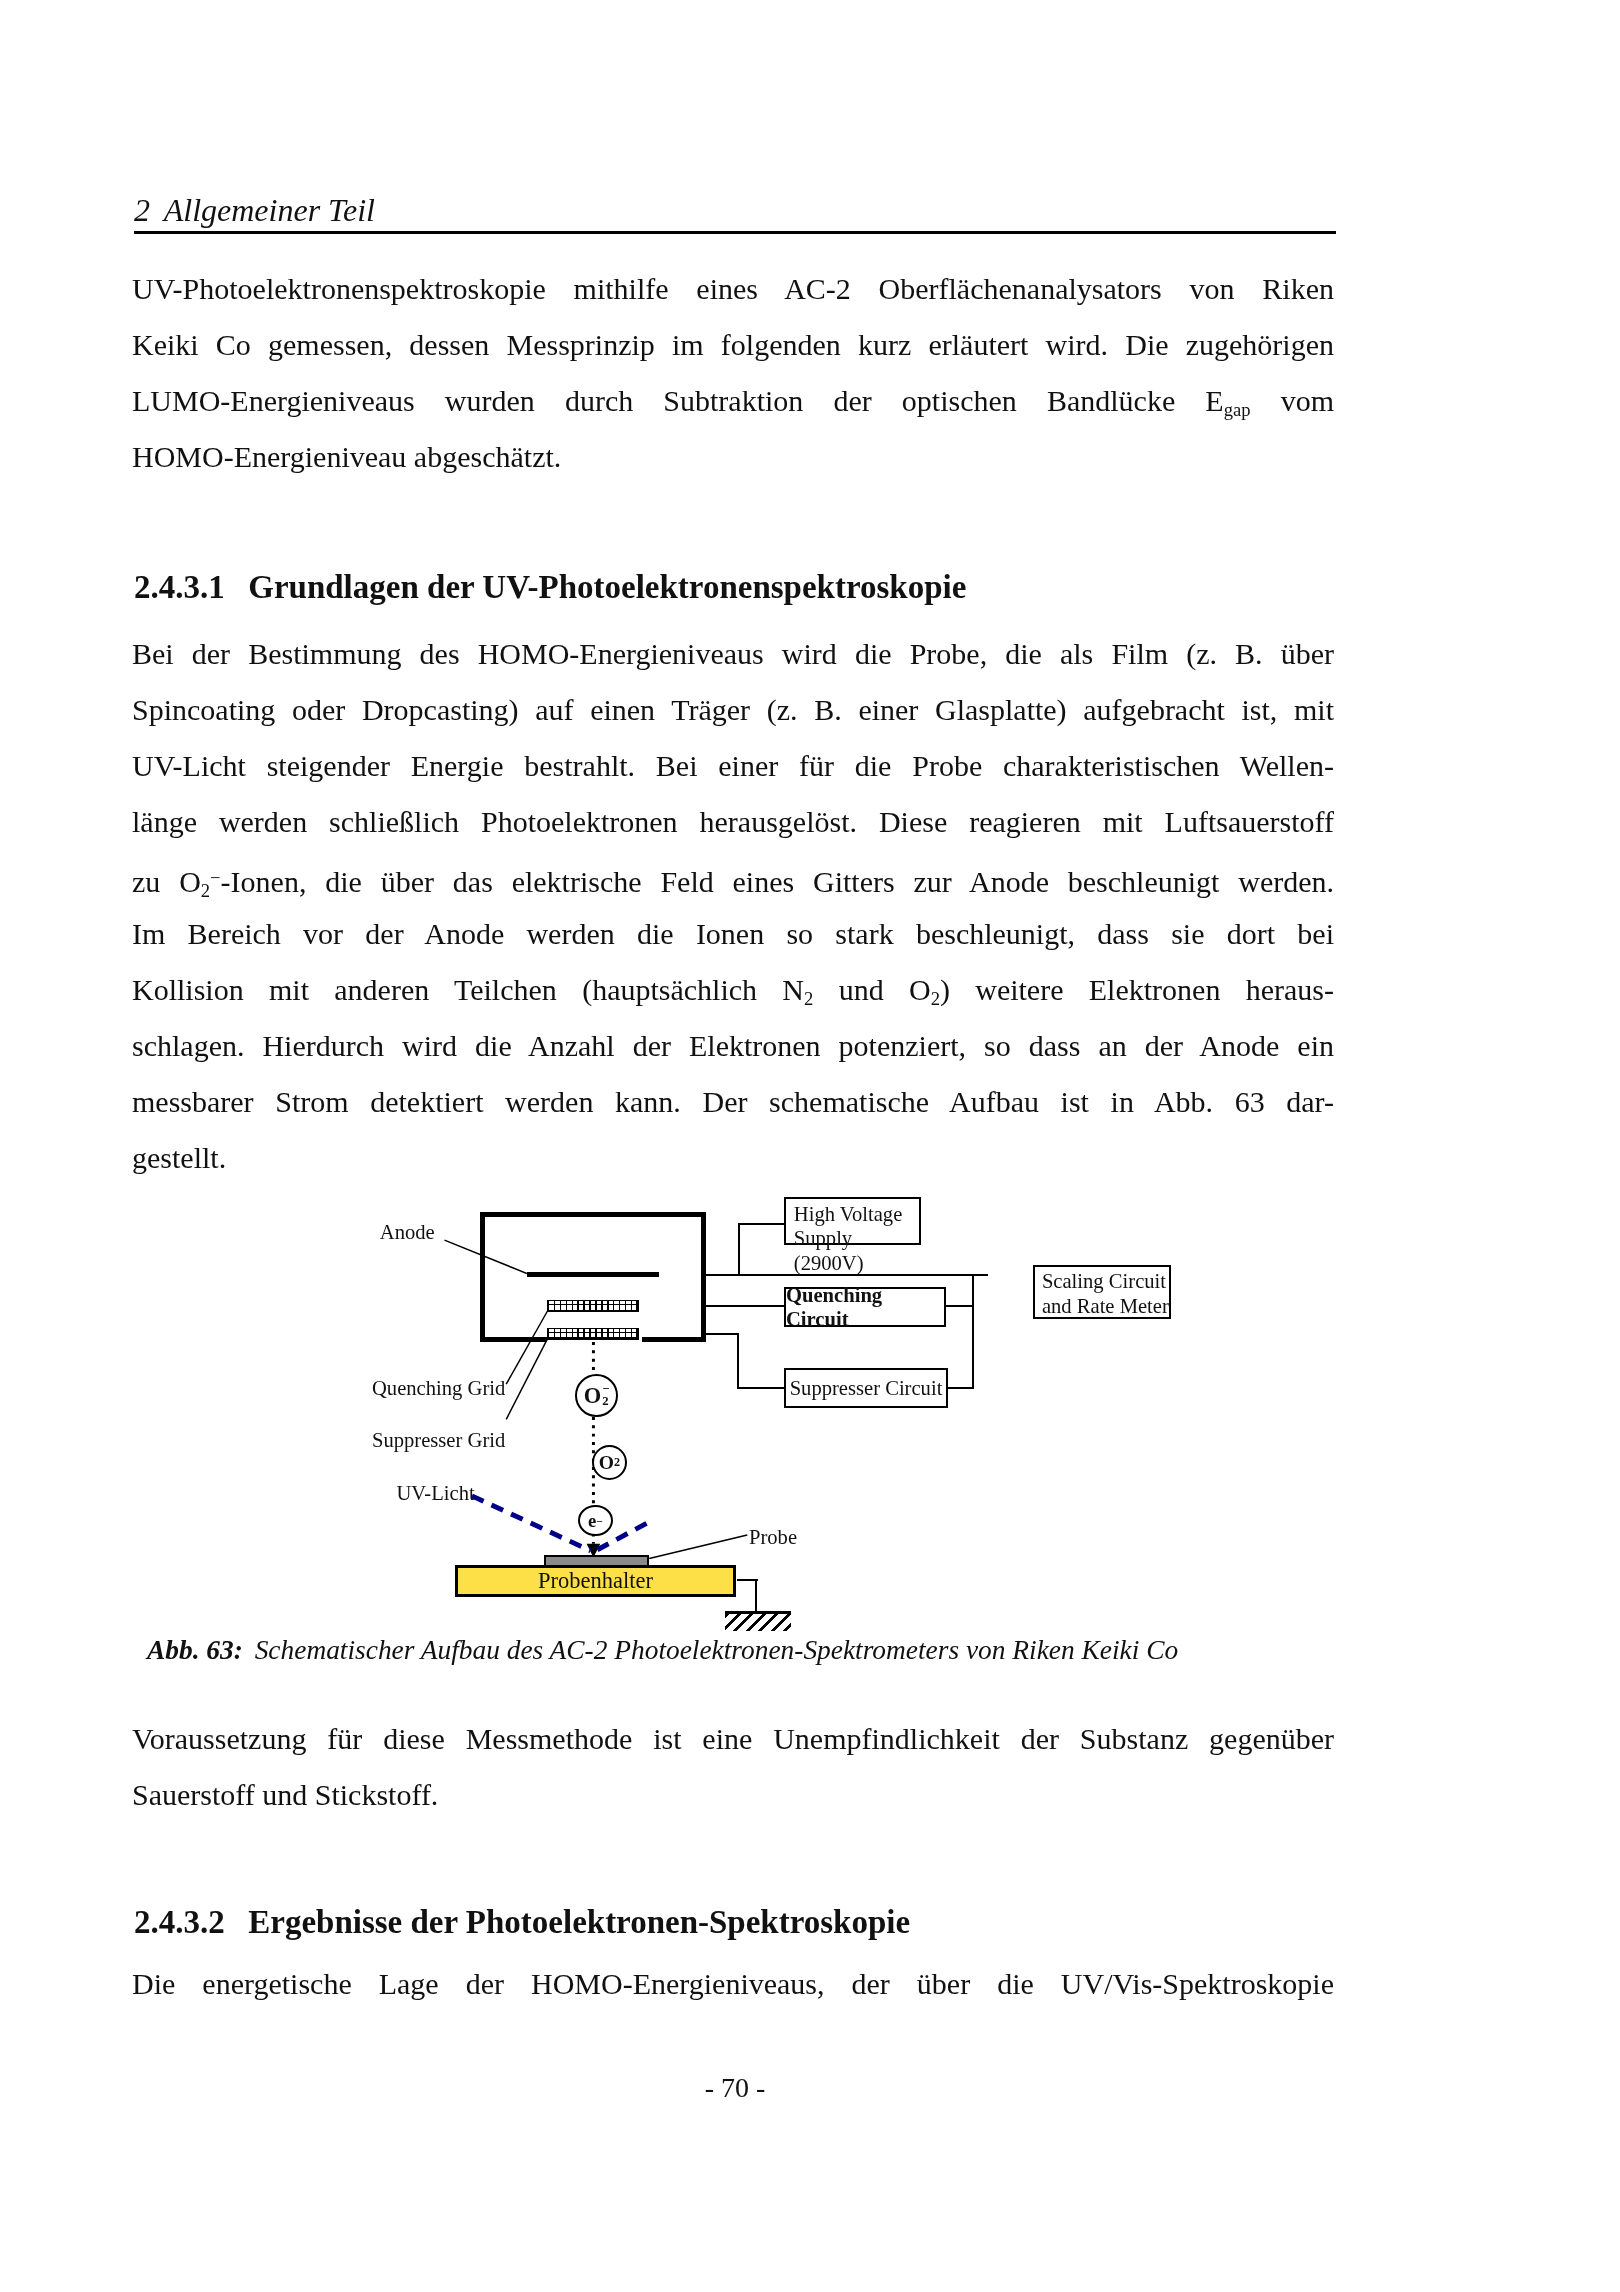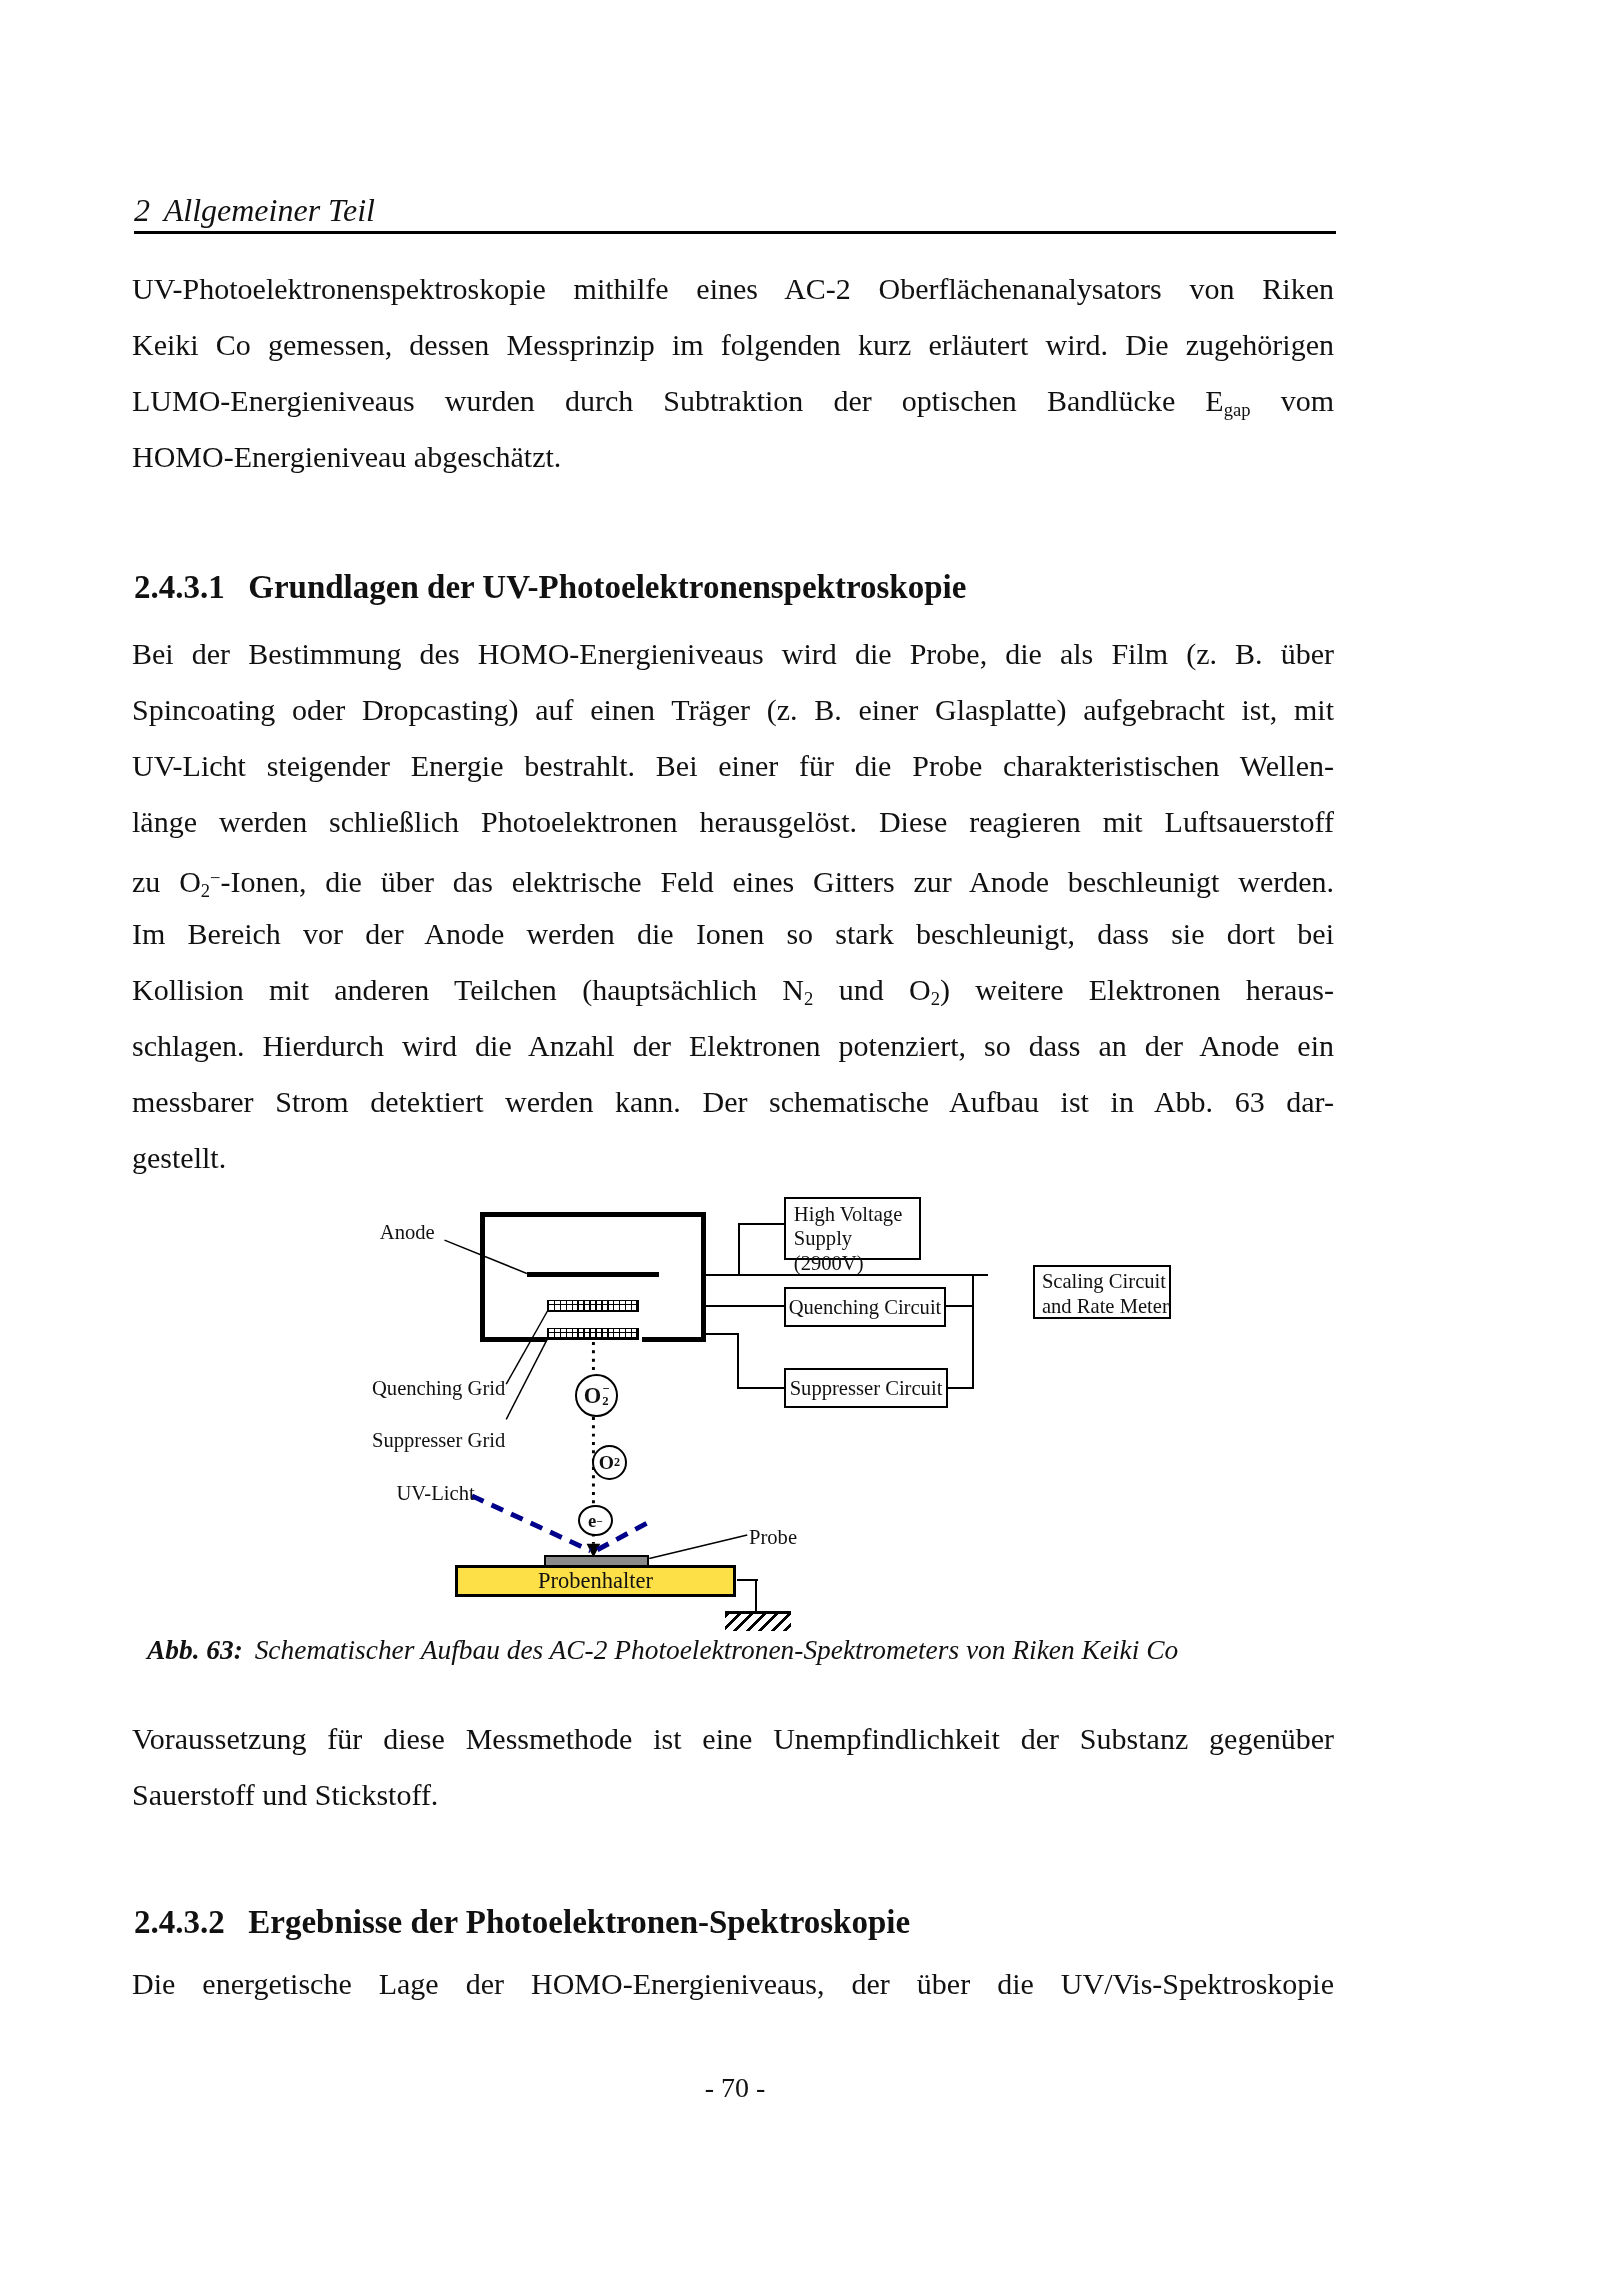--- a/index.html
+++ b/index.html
@@ -48,23 +48,23 @@
     background-image:
       repeating-linear-gradient(90deg,#000 0 1.5px,transparent 1.5px 5.9px),
       repeating-linear-gradient(0deg,#000 0 1.5px,transparent 1.5px 5.9px);
   }
   #grid-quench{top:109px;}
   #grid-supp{top:137px;}
   .dbox{
     border:2px solid #000;background:#fff;box-sizing:border-box;
     font-size:20.6px;line-height:24.5px;
   }
-  #box-hv{left:412px;top:5.9px;width:137px;height:63px;padding:2.9px 0 0 7.8px;}
+  #box-hv{left:412px;top:5.9px;width:137px;height:48px;padding:2.9px 0 0 7.8px;}
   #box-scaling{left:617px;top:74px;width:138px;height:54px;padding:2px 0 0 6.9px;margin-left:44px;}
-  #box-quench{left:412px;top:96px;width:162px;height:40px;display:flex;align-items:center;justify-content:center;}
+  #box-quench{left:412px;top:96px;width:162px;height:40px;display:flex;align-items:center;justify-content:center;font-weight:bold;}
   #box-supp{left:412px;top:177px;width:164px;height:40px;display:flex;align-items:center;justify-content:center;}
   .figlabel{font-size:20.6px;line-height:23.5px;white-space:nowrap;}
   #lbl-anode{left:7.8px;top:30px;}
   #lbl-qgrid{left:0px;top:186px;}
   #lbl-sgrid{left:0px;top:222px;margin-top:16px;}
   #lbl-uv{left:24.5px;top:291px;}
   #lbl-probe{left:377px;top:335px;}
   .circle{
     border:2px solid #000;border-radius:50%;background:#fff;
     display:flex;align-items:center;justify-content:center;

